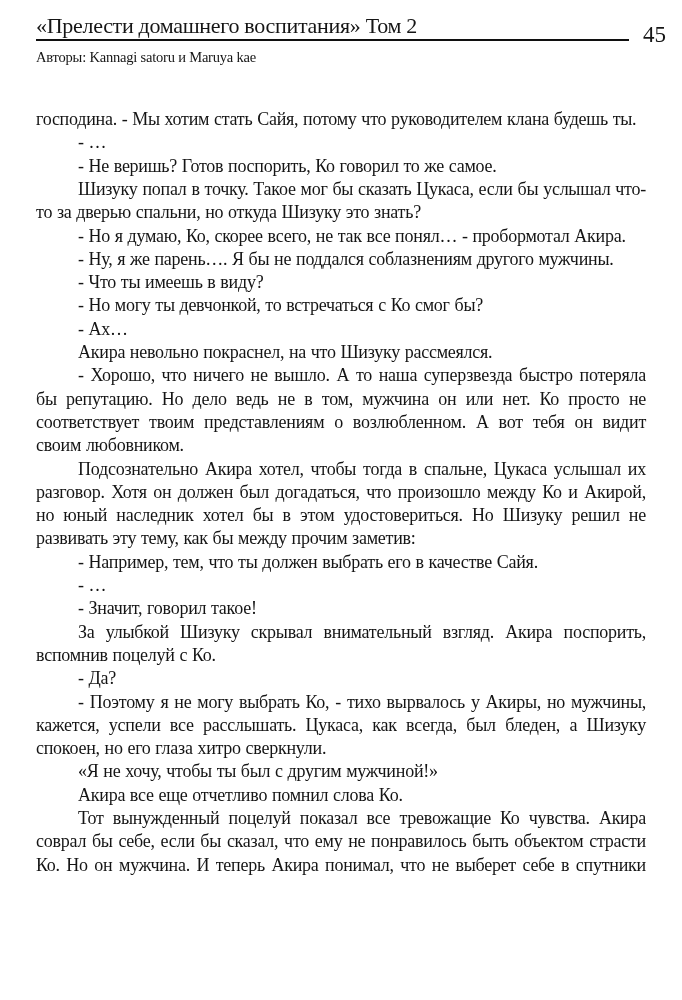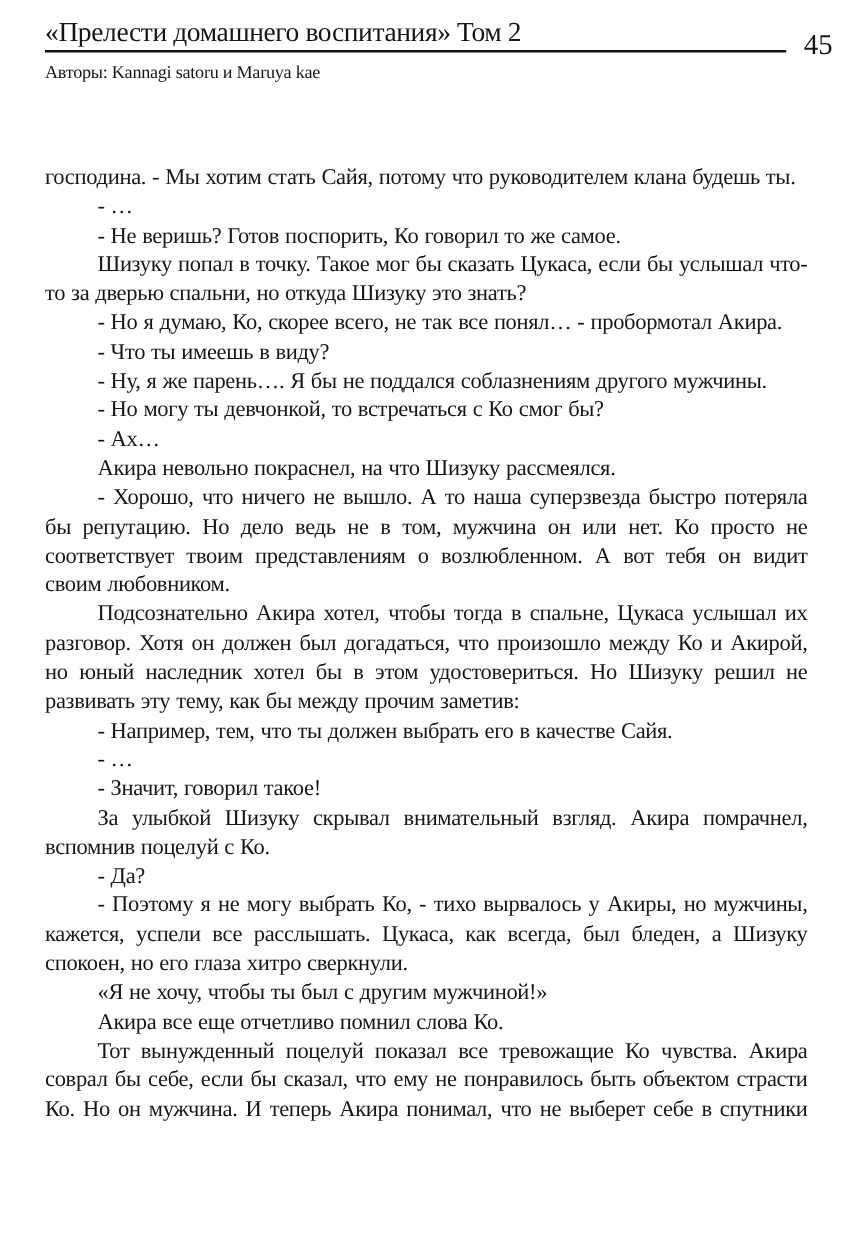--- a/index.html
+++ b/index.html
@@ -45,21 +45,21 @@
     padding-left: 14px;
     padding-right: 2px;
     margin-bottom: -5px;
   }
   .authors {
     font-size: 14.5px;
     letter-spacing: -0.2px;
     margin-top: 8px;
   }
   main.text {
-    margin-top: 63px;
+    margin-top: 42px;
   }
   .para {
     margin: 0;
     font-size: 18px;
     line-height: 23.3px;
     text-align: justify;
     letter-spacing: -0.25px;
     word-spacing: 0.5px;
   }
   .para.indent {
@@ -82,30 +82,30 @@
     </div>
     <div class="authors">Авторы: Kannagi satoru и Maruya kae</div>
   </header>
 
   <main class="text" id="paragraphs">
       <p class="para">господина. - Мы хотим стать Сайя, потому что руководителем клана будешь ты.</p>
       <p class="para indent">- …</p>
       <p class="para indent">- Не веришь? Готов поспорить, Ко говорил то же самое.</p>
       <p class="para indent">Шизуку попал в точку. Такое мог бы сказать Цукаса, если бы услышал что-то за дверью спальни, но откуда Шизуку это знать?</p>
       <p class="para indent">- Но я думаю, Ко, скорее всего, не так все понял… - пробормотал Акира.</p>
+      <p class="para indent">- Ну, я же парень…. Я бы не поддался соблазнениям другого мужчины.</p>
       <p class="para indent">- Что ты имеешь в виду?</p>
-      <p class="para indent">- Ну, я же парень…. Я бы не поддался соблазнениям другого мужчины.</p>
       <p class="para indent">- Но могу ты девчонкой, то встречаться с Ко смог бы?</p>
       <p class="para indent">- Ах…</p>
       <p class="para indent">Акира невольно покраснел, на что Шизуку рассмеялся.</p>
       <p class="para indent">- Хорошо, что ничего не вышло. А то наша суперзвезда быстро потеряла бы репутацию. Но дело ведь не в том, мужчина он или нет. Ко просто не соответствует твоим представлениям о возлюбленном. А вот тебя он видит своим любовником.</p>
       <p class="para indent">Подсознательно Акира хотел, чтобы тогда в спальне, Цукаса услышал их разговор. Хотя он должен был догадаться, что произошло между Ко и Акирой, но юный наследник хотел бы в этом удостовериться. Но Шизуку решил не развивать эту тему, как бы между прочим заметив:</p>
       <p class="para indent">- Например, тем, что ты должен выбрать его в качестве Сайя.</p>
       <p class="para indent">- …</p>
       <p class="para indent">- Значит, говорил такое!</p>
-      <p class="para indent">За улыбкой Шизуку скрывал внимательный взгляд. Акира помрачнел, вспомнив поцелуй с Ко.</p>
+      <p class="para indent">За улыбкой Шизуку скрывал внимательный взгляд. Акира поспорить, вспомнив поцелуй с Ко.</p>
       <p class="para indent">- Да?</p>
       <p class="para indent">- Поэтому я не могу выбрать Ко, - тихо вырвалось у Акиры, но мужчины, кажется, успели все расслышать. Цукаса, как всегда, был бледен, а Шизуку спокоен, но его глаза хитро сверкнули.</p>
       <p class="para indent">«Я не хочу, чтобы ты был с другим мужчиной!»</p>
       <p class="para indent">Акира все еще отчетливо помнил слова Ко.</p>
       <p class="para indent cutoff">Тот вынужденный поцелуй показал все тревожащие Ко чувства. Акира соврал бы себе, если бы сказал, что ему не понравилось быть объектом страсти Ко. Но он мужчина. И теперь Акира понимал, что не выберет себе в спутники</p>
     </main>
 </div>
 
 </body></html>

